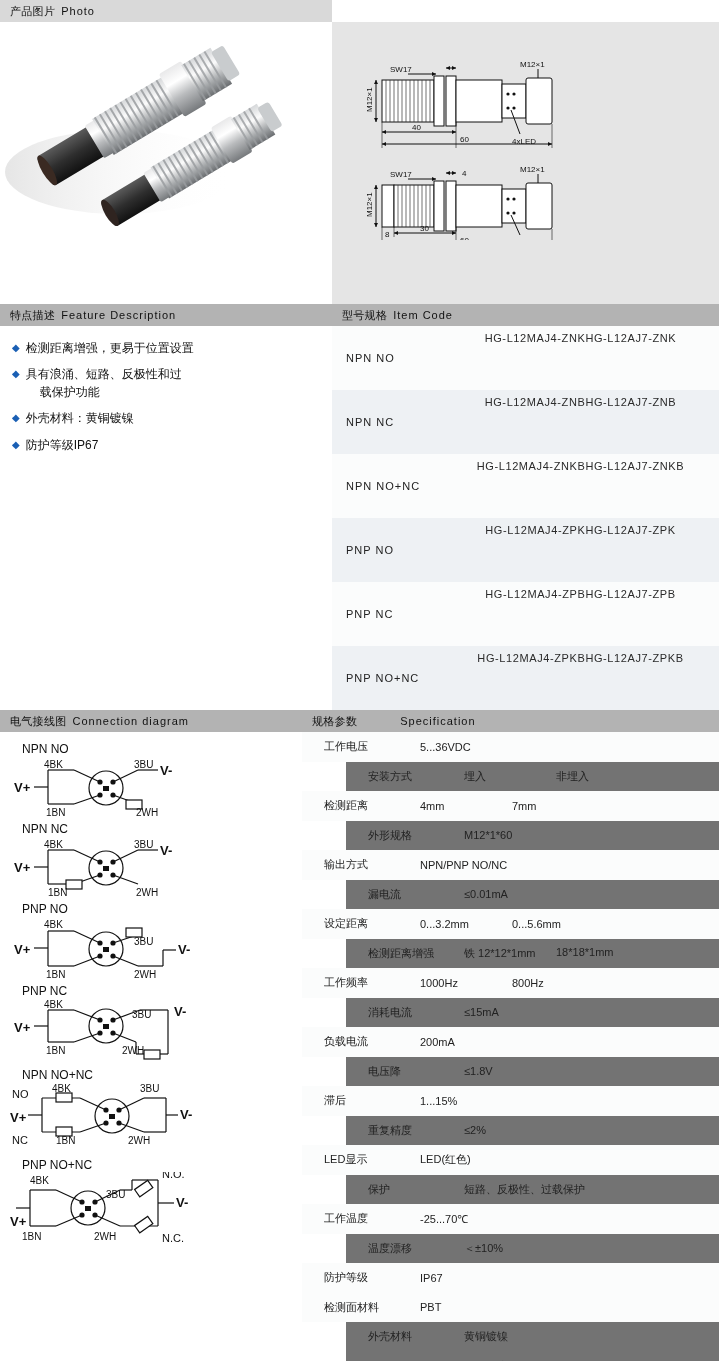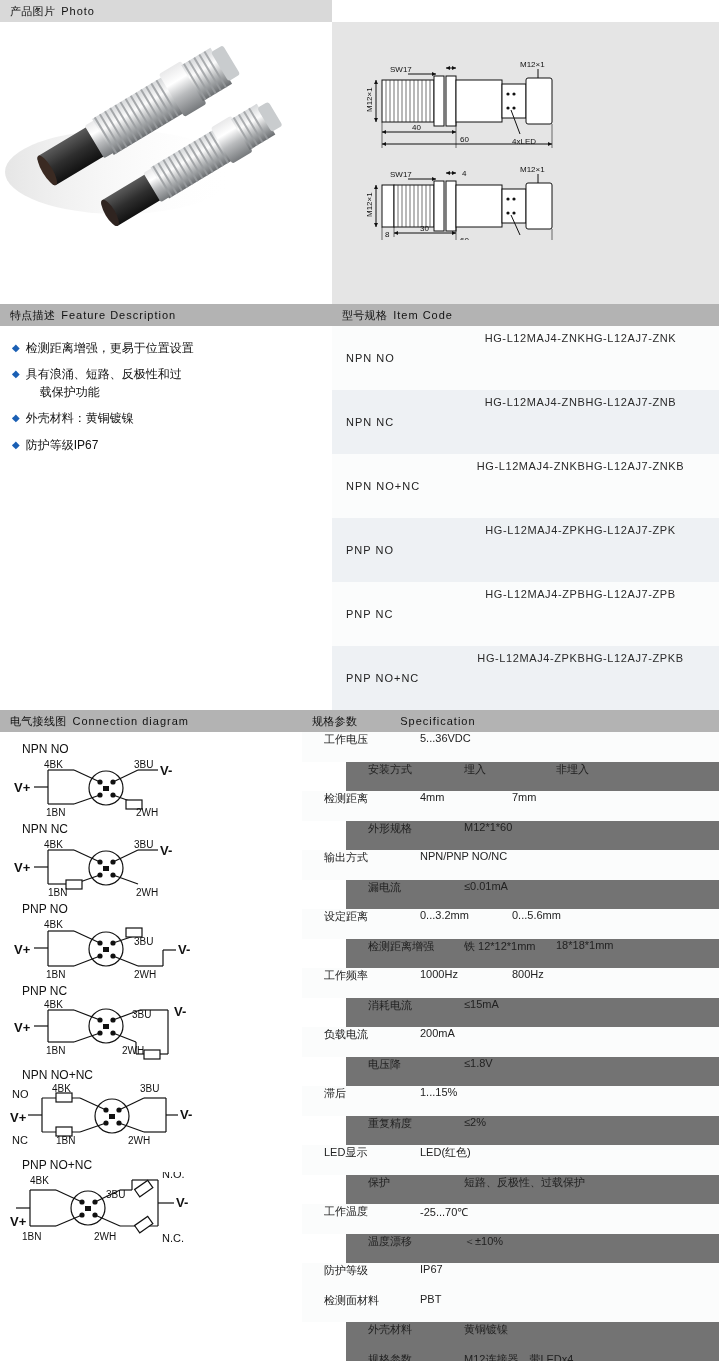--- a/index.html
+++ b/index.html
@@ -51,21 +51,21 @@
   .ic-row.plain { background:#fbfcfc; }
   .ic-type { width:110px; display:flex; align-items:center; padding-left:14px; font-size:11px; color:#222; letter-spacing:1px; }
   .ic-codes { flex:1; display:flex; flex-direction:row; justify-content:center; }
   .ic-code { font-size:11px; color:#2a2a2a; letter-spacing:0.6px; padding:6px 0; }
 
   
   .row-bot { display:flex; }
   .conn-area { width: 302px; padding: 6px 0 0 8px; }
   .spec-area { width: 417px; }
 
-  .spec-row { display:flex; height:29.5px; font-size:11px; }
+  .spec-row { display:flex; height:29.5px; align-items:center; font-size:11px; }
   .spec-row.alt { background:#737373;margin-left:44px; }
   .spec-row.plain { background:#fbfcfc; }
   .spec-label { width:118px; padding-left:22px; color:#222; }
   .spec-val { flex:1; color:#222; display:flex; }
   .spec-val .v1 { min-width:92px; }
   .spec-val .v2 { }
 
   
   .conn-block { position: relative; margin-bottom: 2px; }
   .conn-title { font-size:12px; color:#111; margin: 4px 0 0 14px; }

